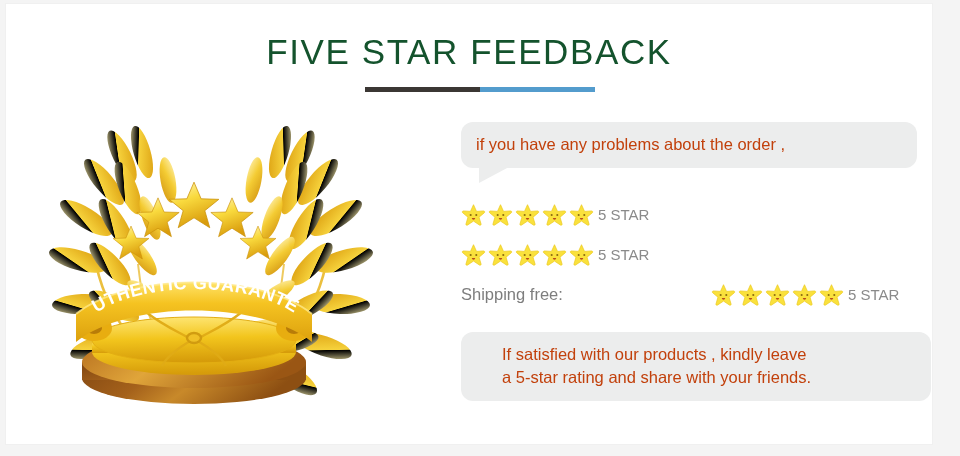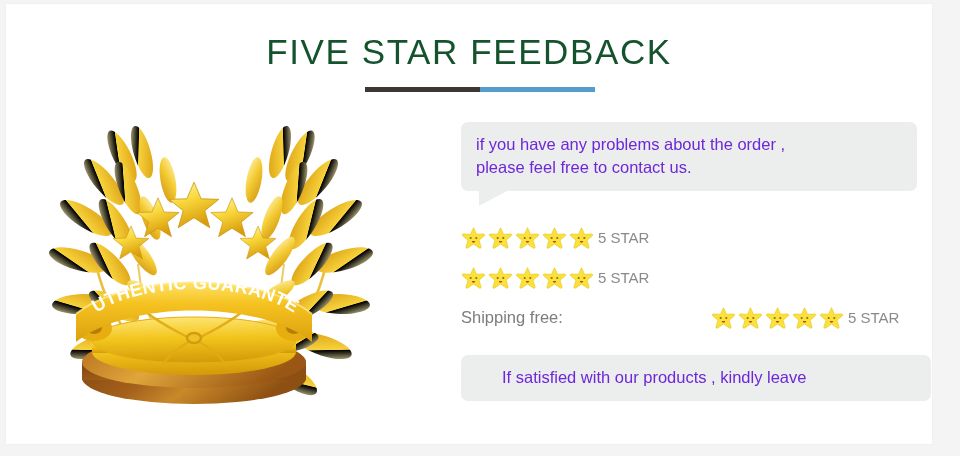--- a/index.html
+++ b/index.html
@@ -73,22 +73,22 @@
   #right-col {
     position: absolute;
     left: 455px;
     top: 118px;
     width: 460px;
   }
 
   .bubble {
     position: relative;
     background: #eceded;
-    border-radius: 7px;
-    color: #6d28d9;
+    border-radius: 12px;
+    color: #c2410c;
     font-size: 16.5px;
     line-height: 23px;
     padding: 11px 15px 12px 15px;
   }
   .bubble .line { white-space: nowrap; }
   #bubble-top { width: 456px; }
   #bubble-top .tail {
     position: absolute;
     left: 18px;
     bottom: -15px;
@@ -291,21 +291,20 @@
             <textPath href="#bannerArc" startOffset="50%" text-anchor="middle">AUTHENTIC GUARANTEE</textPath>
           </text>
         </g>
       </svg>
     </div>
 
     <div id="right-col">
 
       <div class="bubble" id="bubble-top">
         <div class="line">if you have any problems about the order ,</div>
-        <div class="line">please feel free to contact us.</div>
         <div class="tail"></div>
       </div>
 
       <div id="ratings">
 
         <div class="rating-row">
           <div class="rating-stars">
             <svg viewBox="0 0 24 24">
                 <g>
                   <path d="M12 2.6 L14.9 9.0 L21.7 8.6 C22.7 8.6 23.1 9.7 22.4 10.3 L17.3 14.6 L19.2 21.0 C19.5 22.0 18.5 22.7 17.7 22.1 L12 18.3 L6.3 22.1 C5.5 22.7 4.5 22.0 4.8 21.0 L6.7 14.6 L1.6 10.3 C0.9 9.7 1.3 8.6 2.3 8.6 L9.1 9.0 Z" fill="#fae13c" stroke="#ecc91c" stroke-width="0.7"></path>
@@ -442,17 +441,18 @@
           </div>
           <div class="rating-value">5 STAR</div>
         </div>
 
       </div>
 
       <div id="ratings-spacer"></div>
 
       <div class="bubble" id="bubble-bottom">
         <div class="line">If satisfied with our products ,  kindly leave</div>
+        <div class="line">a 5-star rating and share with your friends.</div>
       </div>
 
     </div>
   </div>
 </div>
 
 </body></html>

